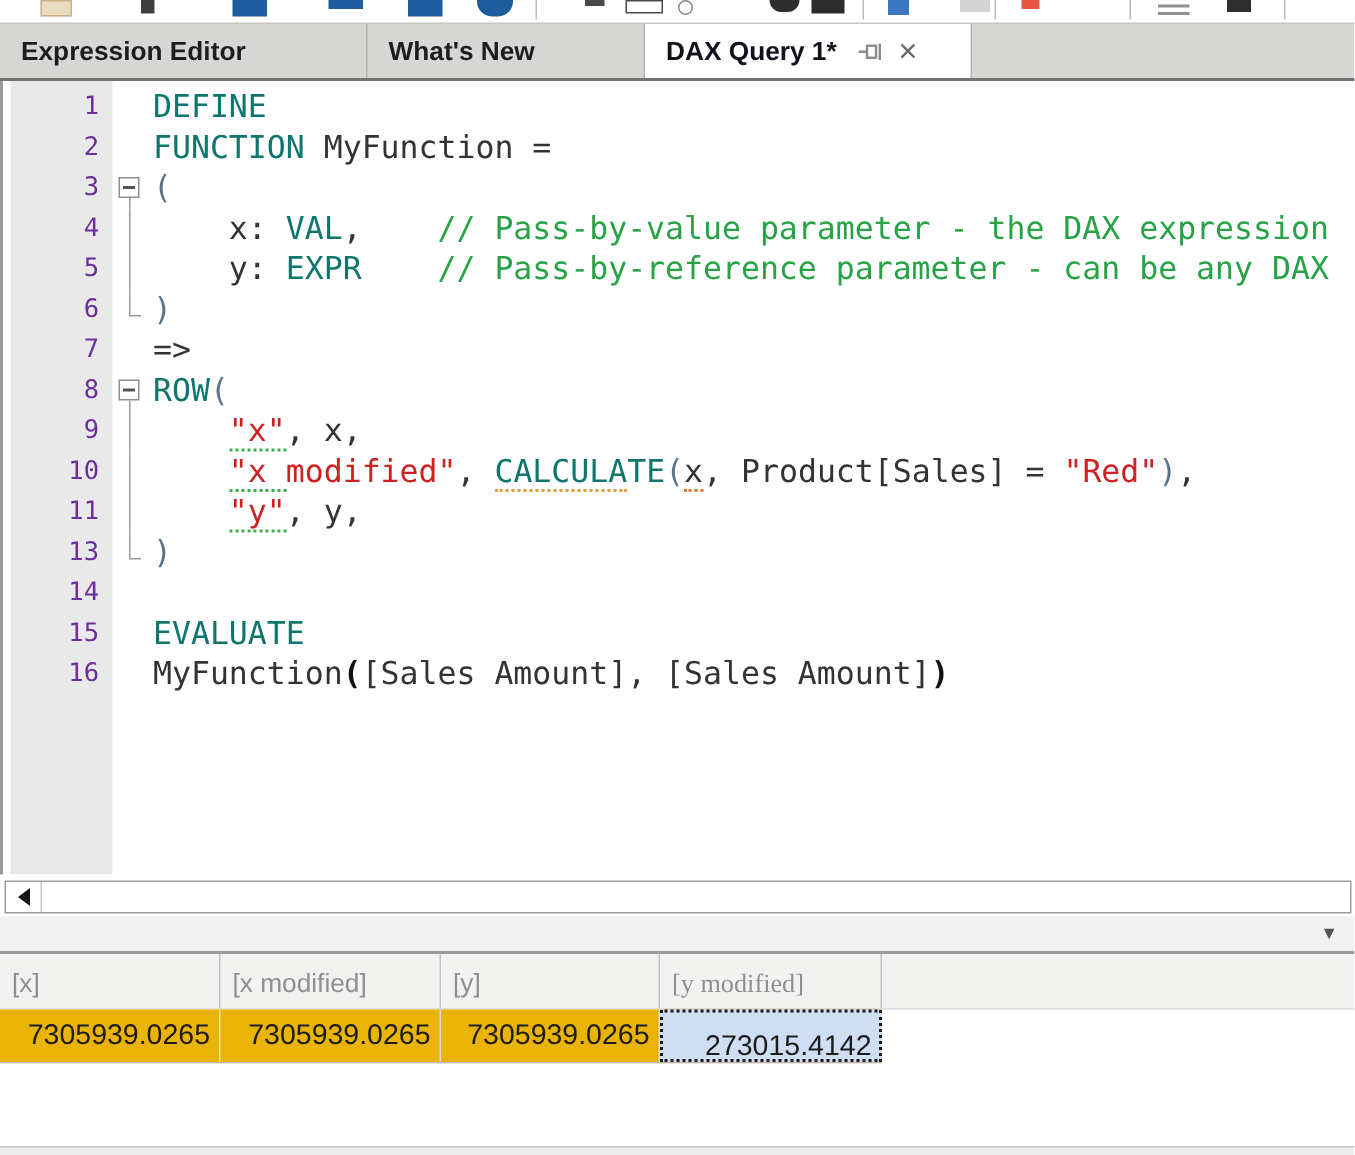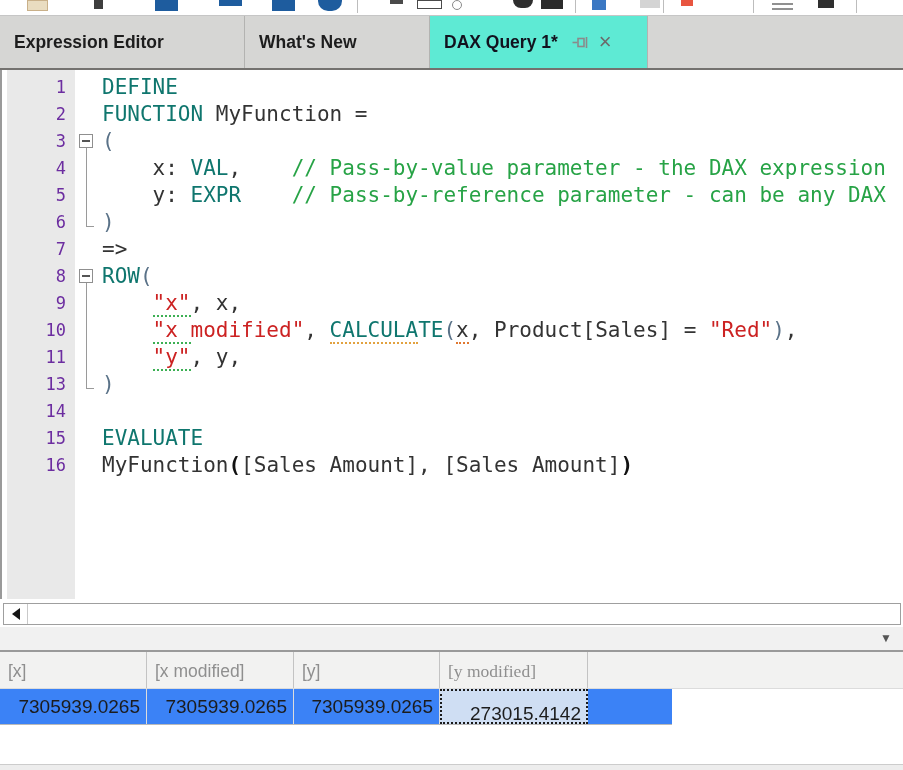--- a/index.html
+++ b/index.html
@@ -8,24 +8,24 @@
   .app { width:903px; height:770px; display:flex; flex-direction:column; background:#fff; }
 
   
   .toolbar { height:16px; position:relative; background:#fff; border-bottom:1px solid #c6c6c6; flex:0 0 auto; }
   .frag { position:absolute; top:0; }
   .frag.sep { width:1px; height:13px; background:#bdbdbd; }
   .frag.round { border-radius:0 0 10px 10px; }
   .frag.circle { border-radius:50%; }
 
   
-  .tabbar { height:54px; background:#d6d6d4; border-bottom:2px solid #74726f; display:flex; flex:0 0 auto; }
+  .tabbar { height:38px; background:#d6d6d4; border-bottom:2px solid #74726f; display:flex; flex:0 0 auto; }
   .tab { display:flex; align-items:center; padding:0 14px; border-right:1px solid #b3b3b1;
          font-weight:bold; font-size:17.5px; color:#1d1d1d; cursor:default; }
-  .tab.active { background:#5eead4; color:#12121e;text-align:right; }
+  .tab.active { background:#ffffff; color:#12121e;text-align:right; }
   .tab .lbl { white-space:nowrap; }
   .tab .pin { margin-left:14px; display:inline-flex; }
   .tab .cls { margin-left:10px; color:#6b6b6b; font-size:22px; line-height:20px; font-weight:normal; }
 
   
   .editor { height:529px; position:relative; background:#fff; border-left:2px solid #9a9a9a;
             overflow:hidden; flex:0 0 auto; }
   .editor::before { content:""; position:absolute; left:5px; top:0; width:68px; height:100%; background:#e9e9e9; }
   .lines { position:relative; padding-top:4px; }
   .line { display:flex; height:27px; }
@@ -62,21 +62,21 @@
   .splitter { margin-top:2px; height:25px; background:#f1f1f1; border-bottom:2px solid #9a9a9a;
               position:relative; flex:0 0 auto; }
   .splitter .arr { position:absolute; right:11px; top:4px; color:#555; font-size:12px; }
 
   
   .rheader { display:flex; height:37px; background:#f2f2f1; border-bottom:1px solid #dcdcdc; flex:0 0 auto; }
   .hcell { border-right:1px solid #c3c3c3; color:#8f8f8f; font-size:17.5px; padding:9px 0 0 8px;
            white-space:nowrap; overflow:hidden; }
   .hcell.fill { flex:1; border-right:none; }
   .rrowwrap { flex:0 0 auto; }
-  .rrow { display:flex; height:36px; width:672px; border-bottom:1px solid #b9b9b9; background:#3b82f6; }
+  .rrow { display:flex; height:36px; width:588px; border-bottom:1px solid #b9b9b9; background:#eab308; }
   .dcell { border-right:1px solid #dcdcdc; font-size:19px; color:#1c1c1c; text-align:right;
            padding:7px 6px 0 0; white-space:nowrap; }
   .dcell.sel { background:#cfdef3; border:2px dotted #1a1a1a; padding-top:12px; padding-right:5px; }
   .rfiller { flex:1; background:#fff; }
   .bottomstrip { height:6px; background:#ededed; border-top:1px solid #cccccc; flex:0 0 auto; }
 </style>
 </head>
 <body>
 
 <div class="app">

